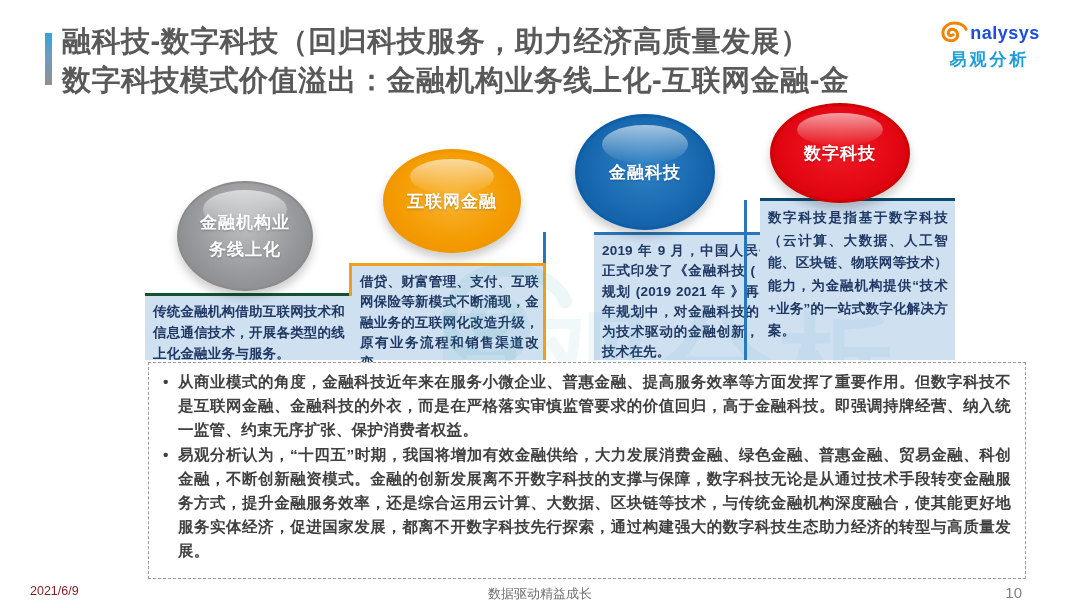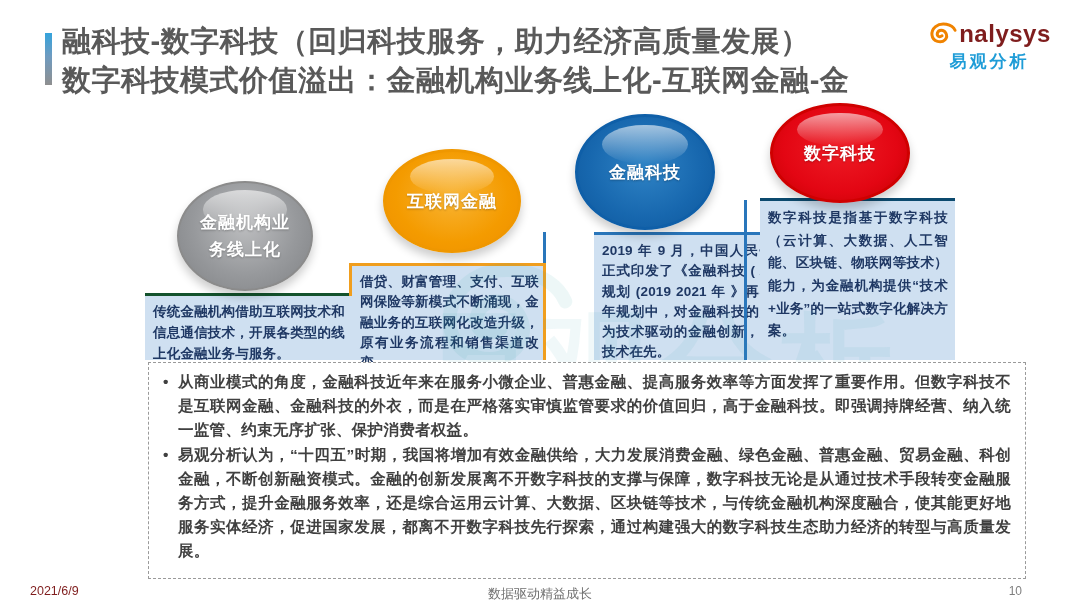--- a/index.html
+++ b/index.html
@@ -15,21 +15,21 @@
   }
   .title {
     position:absolute; left:62px; top:22px; width:875px;
     font-size:29px; font-weight:bold; color:#595959; line-height:1.35;
     letter-spacing:0.5px;
   }
   .title span { display:block; }
   .logo { position:absolute; right:28px; top:20px; width:125px; text-align:center; }
   .logo-row { display:flex; align-items:center; justify-content:center; }
   .logo-swirl { width:30px; height:26px; margin-right:1px; }
-  .logo-brand { font-size:24px; font-weight:bold; color:#7f1d1d; letter-spacing:0.5px; }
+  .logo-brand { font-size:18px; font-weight:bold; color:#1d4ed8; letter-spacing:0.5px; }
   .logo-cn { font-size:17px; font-weight:bold; color:#1e9cd7; letter-spacing:3px; margin-top:2px; }
 
   
   .watermark {
     position:absolute; left:420px; top:290px; font-size:112px; font-weight:bold;
     color:rgba(60,170,175,0.08); letter-spacing:8px; pointer-events:none; z-index:5;
   }
   .watermark-swirl { position:absolute; left:430px; top:255px; width:150px; height:130px; opacity:0.08; z-index:5; }
 
   
@@ -93,21 +93,21 @@
   .analysis-box ul { list-style:none; }
   .analysis-box li {
     position:relative; padding-left:17px; font-size:15.5px; line-height:1.56;
     color:#404040; font-weight:bold; text-align:justify; letter-spacing:0.3px;
   }
   .analysis-box li::before { content:"•"; position:absolute; left:2px; top:0; }
 
   
   .footer-date  { position:absolute; left:30px;  top:584px; font-size:12.5px; color:#7f1d1d; }
   .footer-slogan{ position:absolute; left:0; right:0; top:585px; text-align:center; font-size:13px; color:#707070; }
-  .footer-page  { position:absolute; right:58px; top:584px; font-size:12px; color:#7f7f7f; }
+  .footer-page  { position:absolute; right:58px; top:584px; font-size:15px; color:#7f7f7f; }
 </style>
 </head>
 <body>
 
 <div class="accent-bar"></div>
 <h1 class="title">
   <span>融科技-数字科技（回归科技服务，助力经济高质量发展）</span>
   <span>数字科技模式价值溢出：金融机构业务线上化-互联网金融-金</span>
 </h1>
 

